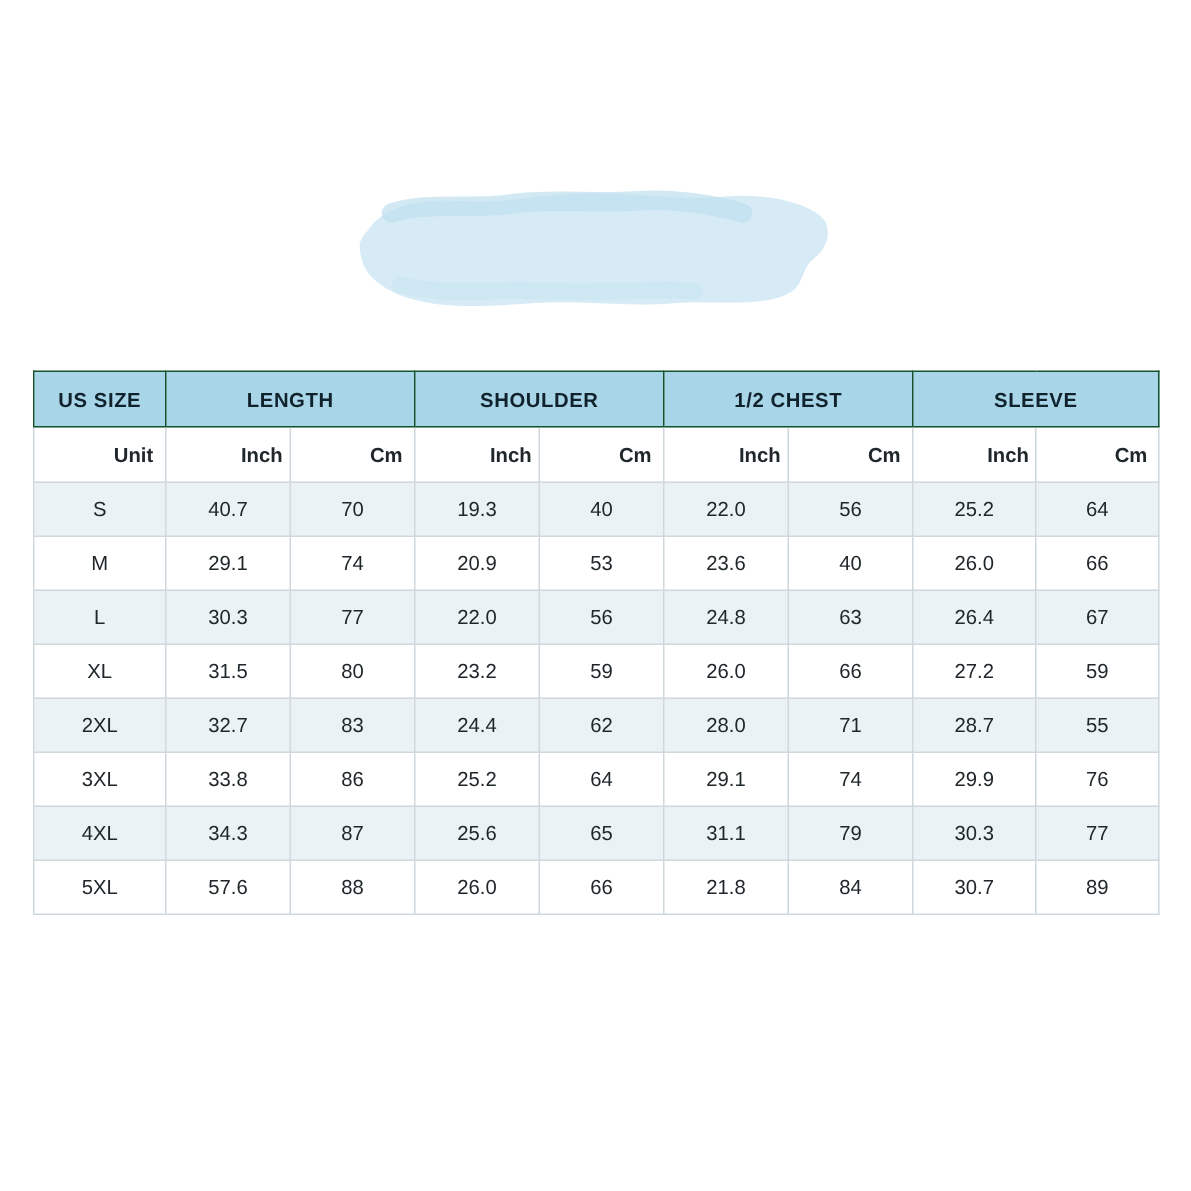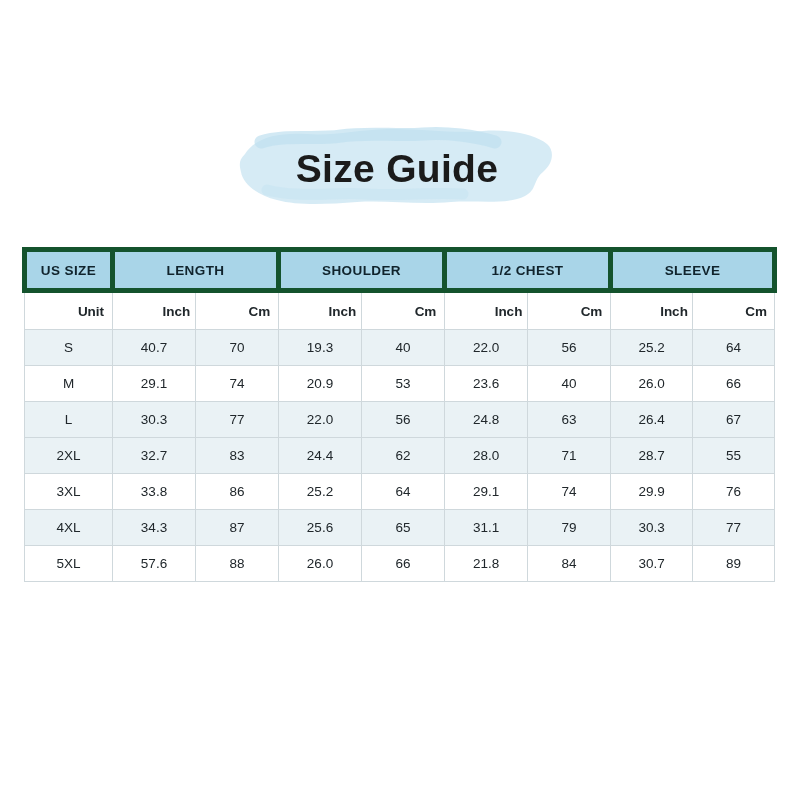--- a/index.html
+++ b/index.html
@@ -71,21 +71,21 @@
     font-weight: normal;
   }
   
   tr.head-main th {
     background: #a9d5e8;
     font-weight: bold;
     font-size: 13.5px;
     color: #10232c;
     height: 36px;
     letter-spacing: 0.4px;
-    border: 5px solid #14532d;
+    border: 1px solid #14532d;
   }
   
   tr.head-unit td {
     font-weight: bold;
     background: #ffffff;
     height: 36px;
     padding-left: 45px;
   }
   tr.row-alt td {
     background: #eaf2f5;
@@ -104,21 +104,20 @@
 
   <div class="title-wrap">
     <svg class="title-brush" viewBox="0 0 320 92" preserveAspectRatio="none">
       <path d="M8,34 C18,18 40,12 70,14 C96,16 120,10 150,9 C186,8 214,14 246,11
                C272,9 298,14 310,24 C318,31 316,44 306,52 C296,60 300,70 288,76
                C270,85 240,80 214,82 C180,85 150,80 120,82 C92,84 62,86 40,80
                C20,75 6,64 4,52 C2,44 2,40 8,34 Z" fill="#cfe8f3" opacity="0.85"></path>
       <path d="M24,22 C48,14 78,20 104,16 C130,12 160,16 186,14 C210,12 238,16 258,22" stroke="#bfe0f0" stroke-width="13" fill="none" stroke-linecap="round" opacity="0.7"></path>
       <path d="M30,70 C60,78 96,72 128,74 C160,76 196,72 226,74" stroke="#c6e4f1" stroke-width="11" fill="none" stroke-linecap="round" opacity="0.6"></path>
     </svg>
-    <div class="title-text">Size Guide</div>
   </div>
 
   <div class="table-wrap">
     <table class="size-table">
       <colgroup>
         <col style="width:88px">
         <col style="width:83px">
           <col style="width:83px">
         <col style="width:83px">
           <col style="width:83px">
@@ -178,20 +177,31 @@
           <td>30.3</td>
           <td>77</td>
           <td>22.0</td>
           <td>56</td>
           <td>24.8</td>
           <td>63</td>
           <td>26.4</td>
           <td>67</td>
         </tr>
 
+        <tr class="row-plain">
+          <td class="col-label">XL</td>
+          <td>31.5</td>
+          <td>80</td>
+          <td>23.2</td>
+          <td>59</td>
+          <td>26.0</td>
+          <td>66</td>
+          <td>27.2</td>
+          <td>59</td>
+        </tr>
 
         <tr class="row-alt">
           <td class="col-label">2XL</td>
           <td>32.7</td>
           <td>83</td>
           <td>24.4</td>
           <td>62</td>
           <td>28.0</td>
           <td>71</td>
           <td>28.7</td>

